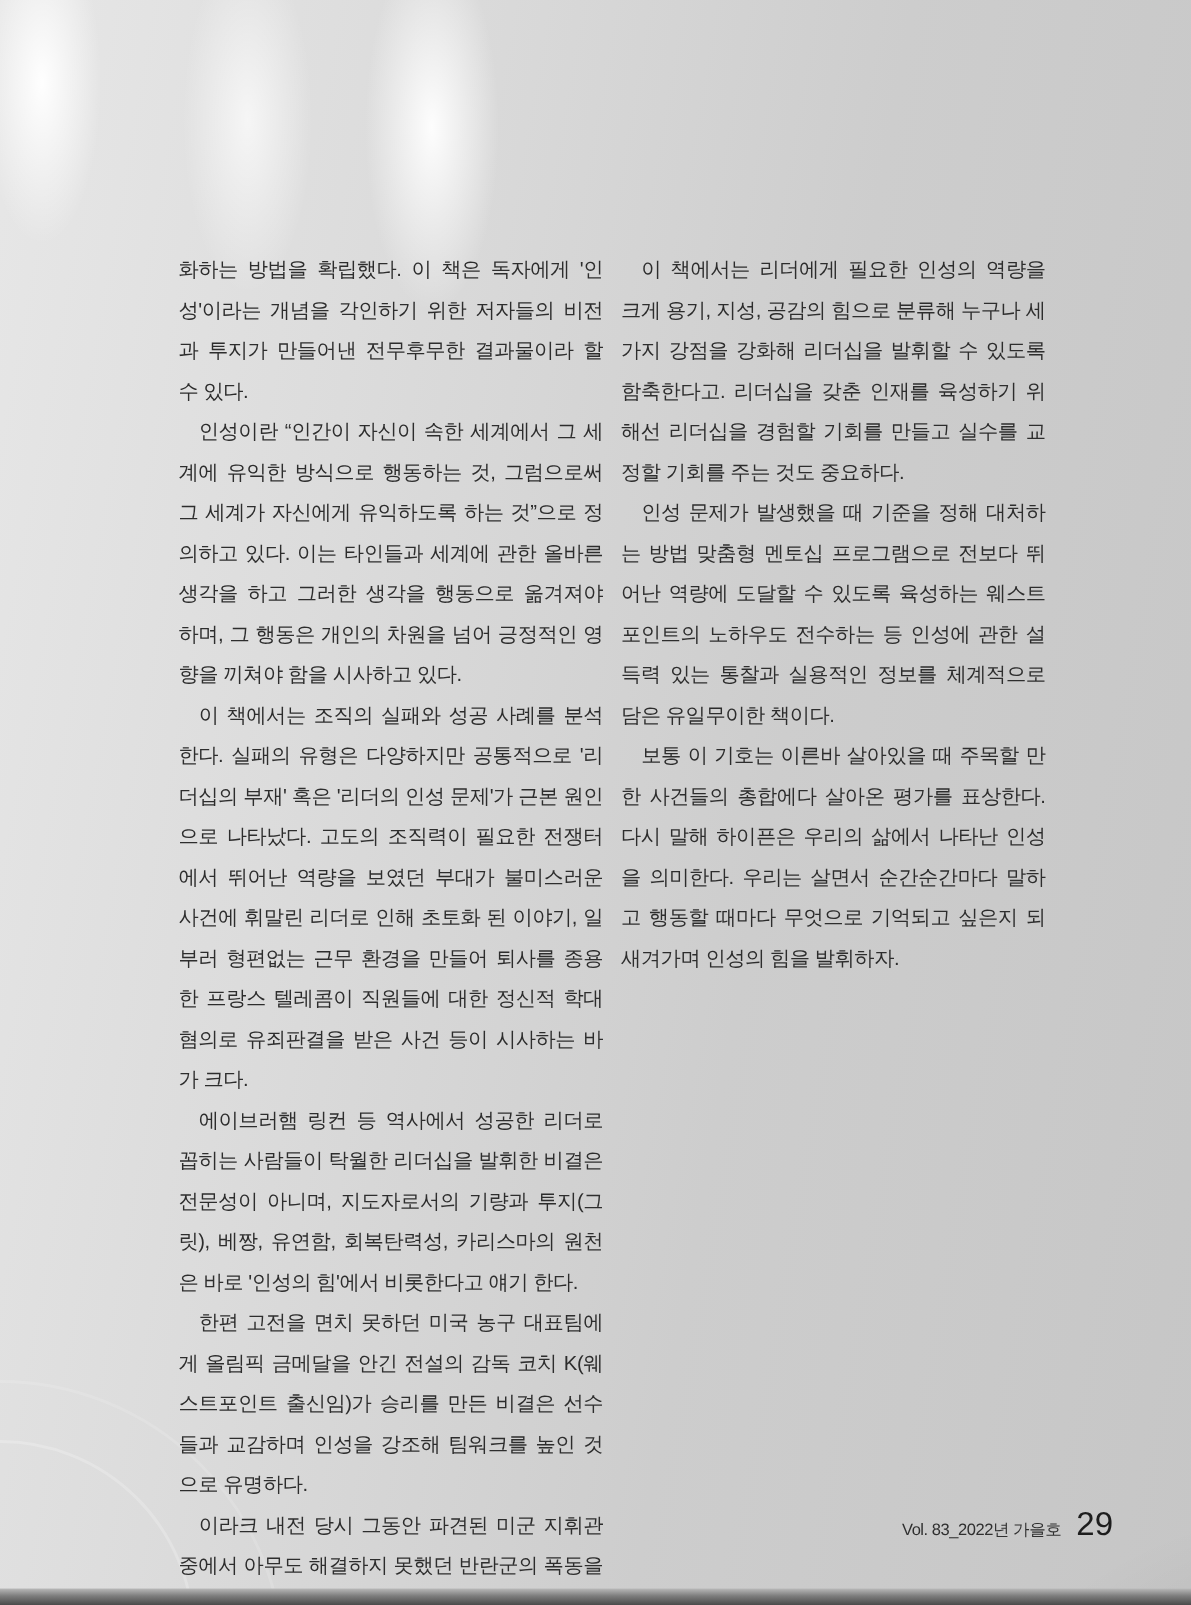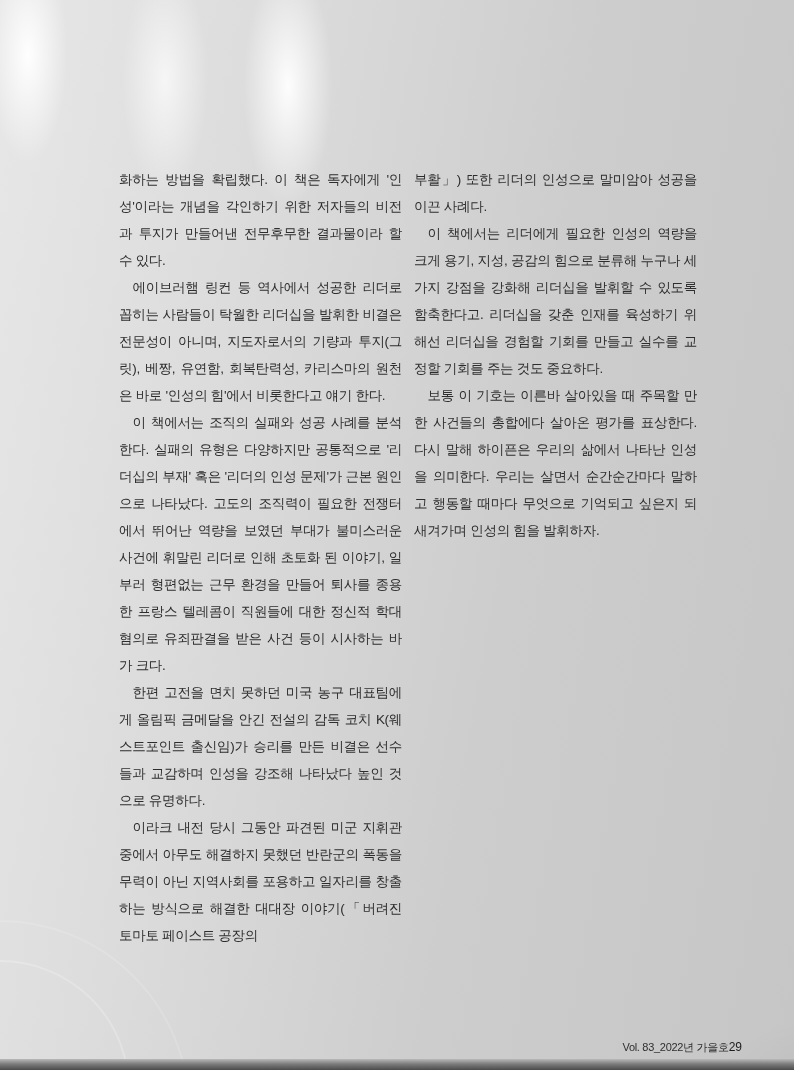--- a/index.html
+++ b/index.html
@@ -53,52 +53,54 @@
     line-height: 27px;
     letter-spacing: -0.3px;
     color: #2d2d2d;
     text-align: justify;
     word-break: break-all;
   }
   .col p.ind { text-indent: 1em; }
   .footer {
     position: absolute;
     right: 52px;
-    top: 1040px;
+    top: 1003px;
     display: flex;
     align-items: baseline;
+    gap: 10px;
   }
   .footer .issue {
     font-size: 11px;
     color: #2f2f2f;
     letter-spacing: -0.3px;
   }
   .footer .pageno {
-    font-size: 12px;
+    font-size: 22px;
     color: #1d1d1d;
   }
 </style>
 </head>
 <body>
 
 <div class="page">
   <div class="arc arc-1"></div>
   <div class="arc arc-2"></div>
 
   <div class="content">
     <div class="col">
       <p>화하는 방법을 확립했다. 이 책은 독자에게 '인성'이라는 개념을 각인하기 위한 저자들의 비전과 투지가 만들어낸 전무후무한 결과물이라 할 수 있다.</p>
+      <p class="ind">인성이란 “인간이 자신이 속한 세계에서 그 세계에 유익한 방식으로 행동하는 것, 그럼으로써 그 세계가 자신에게 유익하도록 하는 것”으로 정의하고 있다. 이는 타인들과 세계에 관한 올바른 생각을 하고 그러한 생각을 행동으로 옮겨져야 하며, 그 행동은 개인의 차원을 넘어 긍정적인 영향을 끼쳐야 함을 시사하고 있다.</p>
+      <p class="ind">이 책에서는 조직의 실패와 성공 사례를 분석한다. 실패의 유형은 다양하지만 공통적으로 '리더십의 부재' 혹은 '리더의 인성 문제'가 근본 원인으로 나타났다. 고도의 조직력이 필요한 전쟁터에서 뛰어난 역량을 보였던 부대가 불미스러운 사건에 휘말린 리더로 인해 초토화 된 이야기, 일부러 형편없는 근무 환경을 만들어 퇴사를 종용한 프랑스 텔레콤이 직원들에 대한 정신적 학대 혐의로 유죄판결을 받은 사건 등이 시사하는 바가 크다.</p>
       <p class="ind">에이브러햄 링컨 등 역사에서 성공한 리더로 꼽히는 사람들이 탁월한 리더십을 발휘한 비결은 전문성이 아니며, 지도자로서의 기량과 투지(그릿), 베짱, 유연함, 회복탄력성, 카리스마의 원천은 바로 '인성의 힘'에서 비롯한다고 얘기 한다.</p>
-      <p class="ind">이 책에서는 조직의 실패와 성공 사례를 분석한다. 실패의 유형은 다양하지만 공통적으로 '리더십의 부재' 혹은 '리더의 인성 문제'가 근본 원인으로 나타났다. 고도의 조직력이 필요한 전쟁터에서 뛰어난 역량을 보였던 부대가 불미스러운 사건에 휘말린 리더로 인해 초토화 된 이야기, 일부러 형편없는 근무 환경을 만들어 퇴사를 종용한 프랑스 텔레콤이 직원들에 대한 정신적 학대 혐의로 유죄판결을 받은 사건 등이 시사하는 바가 크다.</p>
-      <p class="ind">한편 고전을 면치 못하던 미국 농구 대표팀에게 올림픽 금메달을 안긴 전설의 감독 코치 K(웨스트포인트 출신임)가 승리를 만든 비결은 선수들과 교감하며 인성을 강조해 나타났다 높인 것으로 유명하다.</p>
+      <p class="ind">한편 고전을 면치 못하던 미국 농구 대표팀에게 올림픽 금메달을 안긴 전설의 감독 코치 K(웨스트포인트 출신임)가 승리를 만든 비결은 선수들과 교감하며 인성을 강조해 팀워크를 높인 것으로 유명하다.</p>
       <p class="ind">이라크 내전 당시 그동안 파견된 미군 지휘관 중에서 아무도 해결하지 못했던 반란군의 폭동을 무력이 아닌 지역사회를 포용하고 일자리를 창출하는 방식으로 해결한 대대장 이야기(「버려진 토마토 페이스트 공장의</p>
     </div>
     <div class="col">
-      <p>부활」) 또한 리더의 인성으로 말미암아  성공을 이끈 사례다.</p>
       <p class="ind">이 책에서는 리더에게 필요한 인성의 역량을 크게 용기, 지성, 공감의 힘으로 분류해 누구나 세 가지 강점을 강화해 리더십을 발휘할 수 있도록 함축한다고. 리더십을 갖춘 인재를 육성하기 위해선 리더십을 경험할 기회를 만들고 실수를 교정할 기회를 주는 것도 중요하다.</p>
+      <p class="ind">인성 문제가 발생했을 때 기준을 정해 대처하는 방법 맞춤형 멘토십 프로그램으로 전보다 뛰어난 역량에 도달할 수 있도록 육성하는 웨스트포인트의 노하우도 전수하는 등 인성에 관한 설득력 있는 통찰과 실용적인 정보를 체계적으로 담은 유일무이한 책이다.</p>
       <p class="ind">
         <span>보통 이 기호는 이른바 살아있을 때 주목할 만한 사건들의 총합에다 살아온 평가를 표상한다. 다시 말해 하이픈은 우리의 삶에서 나타난 인성을 의미한다. 우리는 살면서 순간순간마다 말하고 행동할 때마다 무엇으로 기억되고 싶은지 되새겨가며 인성의 힘을 발휘하자.</span>
         
       </p>
     </div>
   </div>
 
   <div class="footer">
     <span class="issue">Vol. 83_2022년 가을호</span>
     <span class="pageno">29</span>

